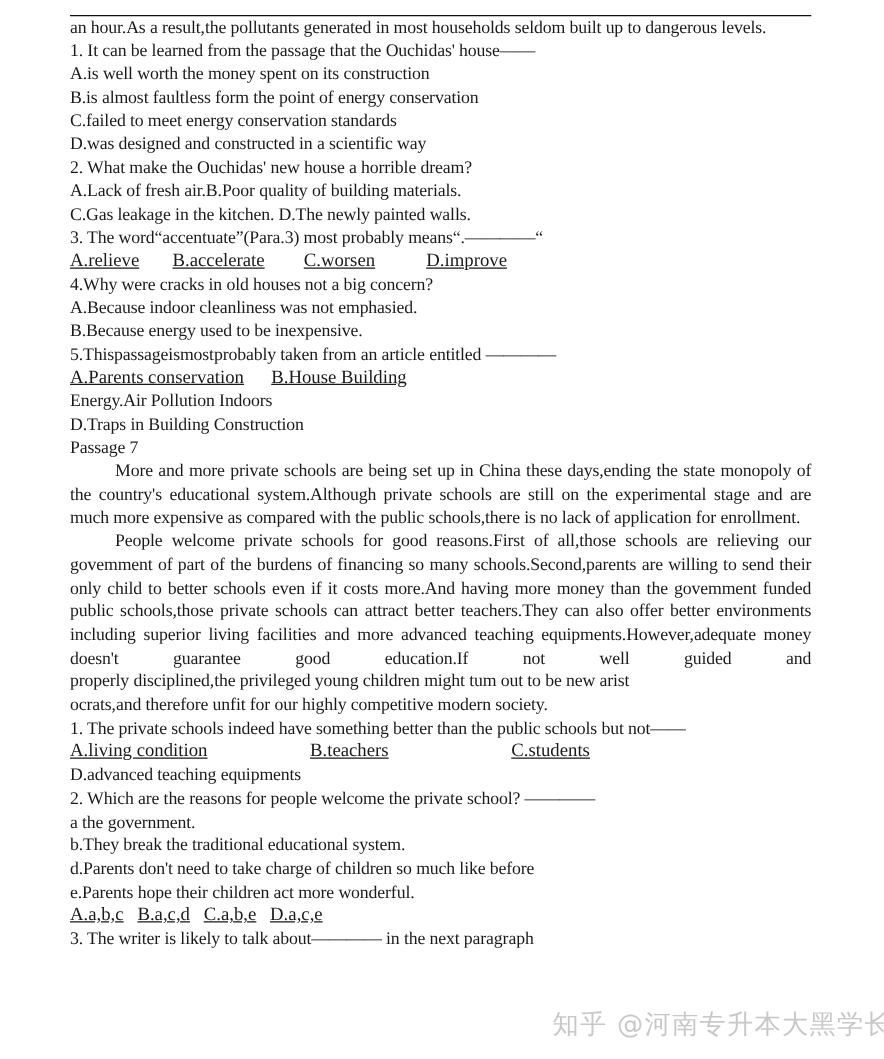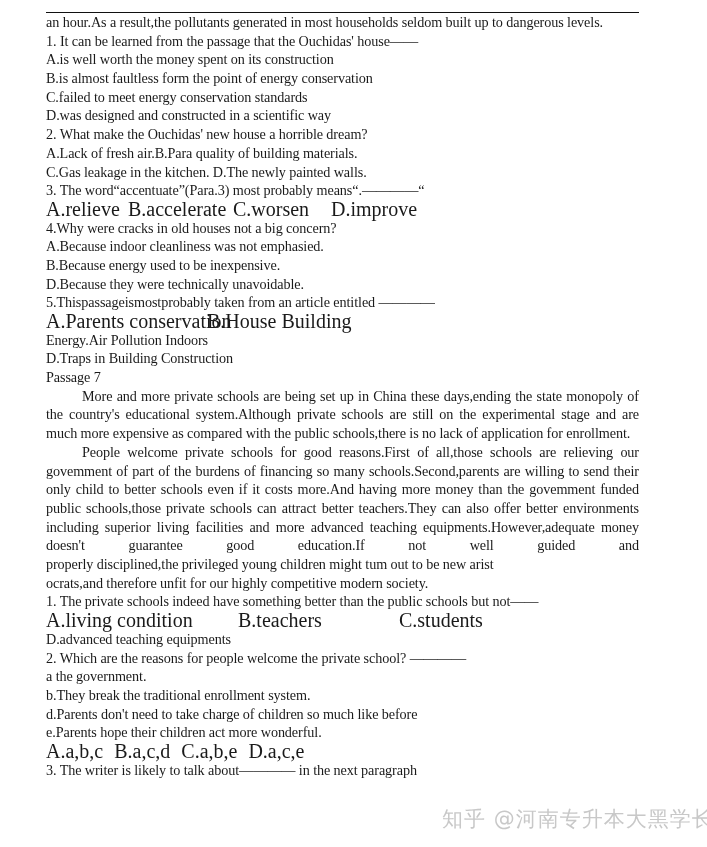--- a/index.html
+++ b/index.html
@@ -10,21 +10,21 @@
     body {
       width: 707px;
       height: 847px;
       position: relative;
       overflow: hidden;
       font-family: "Liberation Serif", serif;
       color: #1a1a1a;
     }
     .page {
       position: absolute;
-      left: 46px;
+      left: 56px;
       top: 12px;
       width: 593px;
     }
     .top-rule {
       border-top: 1.5px solid #111;
       width: 593px;
       height: 0;
     }
     .lines {
       margin-top: 0px;
@@ -44,24 +44,25 @@
       letter-spacing: -0.1px;
     }
     .para.indent { text-indent: 36px; }
     .just {
       text-align: justify;
       text-align-last: justify;
       white-space: normal;
     }
     .opts {
       display: flex;
-      font-size: 20px;
+      font-size: 15px;
       line-height: 18.7px;
       height: 18.7px;
       white-space: nowrap;
+      text-decoration: underline;
     }
     .opt { display: inline-block; }
     .q3-opts .opt:nth-child(1) { width: 82px; }
     .q3-opts .opt:nth-child(2) { width: 105px; }
     .q3-opts .opt:nth-child(3) { width: 98px; }
     .q5-opts .opt:nth-child(1) { width: 161px; }
     .p7q1-opts .opt:nth-child(1) { width: 192px; }
     .p7q1-opts .opt:nth-child(2) { width: 161px; }
     .ans-opts .opt { margin-right: 11px; }
     .watermark {
@@ -87,39 +88,38 @@
     <div>
       <div class="line">1. It can be learned from the passage that the Ouchidas' house——</div>
       <div class="line">A.is well worth the money spent on its construction</div>
       <div class="line">B.is almost faultless form the point of energy conservation</div>
       <div class="line">C.failed to meet energy conservation standards</div>
       <div class="line">D.was designed and constructed in a scientific way</div>
     </div>
 
     <div>
       <div class="line">2. What make the Ouchidas' new house a horrible dream?</div>
-      <div class="line">A.Lack of fresh air.B.Para quality of building materials.</div>
+      <div class="line">A.Lack of fresh air.B.Poor quality of building materials.</div>
       <div class="line">C.Gas leakage in the kitchen. D.The newly painted walls.</div>
     </div>
 
     <div>
       <div class="line">3. The word“accentuate”(Para.3) most probably means“.————“</div>
       <div class="opts q3-opts">
         <span class="opt">A.relieve</span>
         <span class="opt">B.accelerate</span>
         <span class="opt">C.worsen</span>
         <span class="opt">D.improve</span>
       </div>
     </div>
 
     <div>
       <div class="line">4.Why were cracks in old houses not a big concern?</div>
       <div class="line">A.Because indoor cleanliness was not emphasied.</div>
       <div class="line">B.Because energy used to be inexpensive.</div>
-      <div class="line">D.Because they were technically unavoidable.</div>
     </div>
 
     <div>
       <div class="line">5.Thispassageismostprobably taken from an article entitled ————</div>
       <div class="opts q5-opts">
         <span class="opt">A.Parents conservation</span>
         <span class="opt">B.House Building</span>
       </div>
       <div class="line">Energy.Air Pollution Indoors</div>
       <div class="line">D.Traps in Building Construction</div>
@@ -137,21 +137,21 @@
         <span class="opt">A.living condition</span>
         <span class="opt">B.teachers</span>
         <span class="opt">C.students</span>
       </div>
       <div class="line">D.advanced teaching equipments</div>
     </div>
 
     <div>
       <div class="line">2. Which are the reasons for people welcome the private school? ————</div>
       <div class="line">a the government.</div>
-      <div class="line">b.They break the traditional enrollment system.</div>
+      <div class="line">b.They break the traditional educational system.</div>
       <div class="line">d.Parents don't need to take charge of children so much like before</div>
       <div class="line">e.Parents hope their children act more wonderful.</div>
       <div class="opts ans-opts">
         <span class="opt">A.a,b,c</span>
         <span class="opt">B.a,c,d</span>
         <span class="opt">C.a,b,e</span>
         <span class="opt">D.a,c,e</span>
       </div>
     </div>
 

